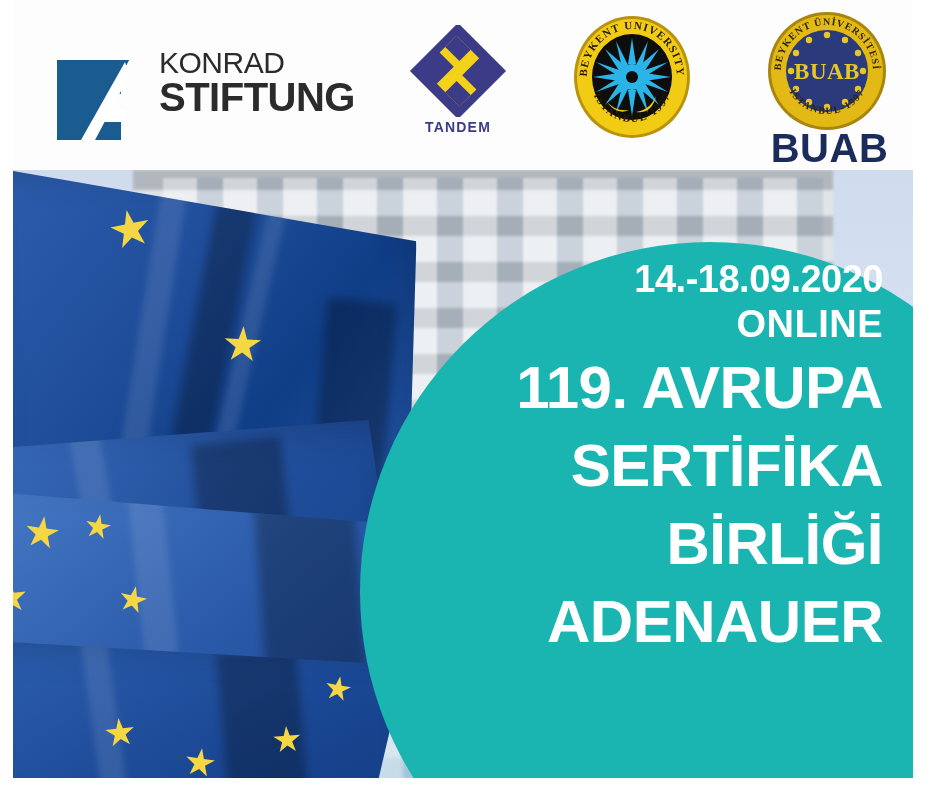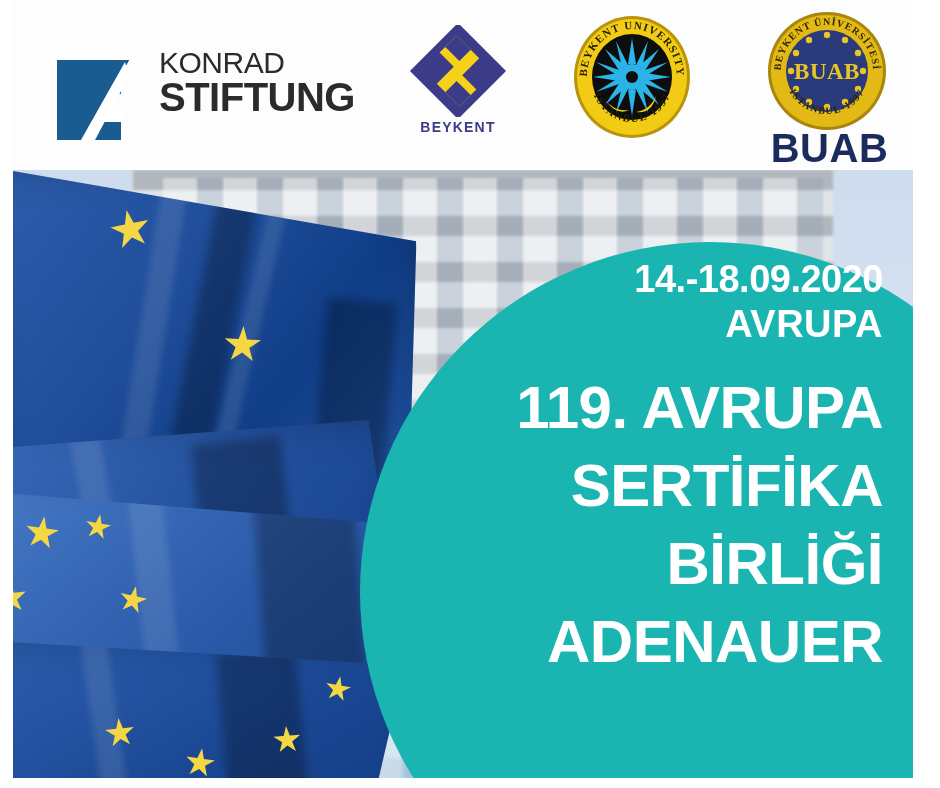--- a/index.html
+++ b/index.html
@@ -273,21 +273,20 @@
     line-height: 1.05;
     white-space: nowrap;
   }
   .online-line {
     font-size: 38px;
     font-weight: 700;
     letter-spacing: 0.5px;
     line-height: 1.3;
   }
   .title-lines {
-    margin-top: 20px;
   }
   .title-line {
     font-size: 60px;
     font-weight: 700;
     letter-spacing: -0.5px;
     line-height: 1.30;
     white-space: nowrap;
   }
 
   
@@ -338,21 +337,21 @@
 
     <div class="tandem-logo">
       <svg class="tandem-mark" viewBox="0 0 104 92">
         <g transform="rotate(45 52 46)">
           <rect x="18" y="12" width="68" height="68" fill="#3b3b87"></rect>
           <path d="M26 22 H58 V46 H78 V70 H46 V46 H26 Z" fill="#f5d21a"></path>
           <path d="M26 22 H46 V38 H26 Z" fill="#3b3b87"></path>
           <path d="M58 54 H78 V70 H58 Z" fill="#3b3b87"></path>
         </g>
       </svg>
-      <div class="tandem-word">BEYKENT</div>
+      <div class="tandem-word">TANDEM</div>
     </div>
 
     <div class="beykent-logo">
       <svg viewBox="0 0 122 126" width="122" height="126">
         <defs>
           <path id="bkTop" d="M 16,63 A 45,48 0 0 1 106,63" fill="none"></path>
           <path id="bkBot" d="M 19,63 A 42,45 0 0 0 103,63" fill="none"></path>
         </defs>
         <ellipse cx="61" cy="63" rx="58" ry="61" fill="#b8940e"></ellipse>
         <ellipse cx="61" cy="63" rx="55" ry="58" fill="#f2cb14"></ellipse>
@@ -470,21 +469,21 @@
       <div class="star" style="left:132px; top:78px;  width:30px; height:30px; transform:rotate(-6deg);"></div>
       <div class="star" style="left:212px; top:108px; width:30px; height:30px; transform:rotate(8deg);"></div>
       <div class="star" style="left:300px; top:86px;  width:28px; height:28px; transform:rotate(-4deg);"></div>
       <div class="star" style="left:352px; top:36px;  width:26px; height:26px; transform:rotate(10deg);"></div>
     </div>
 
     <div class="teal-circle"></div>
 
     <div class="text-block">
       <div class="date-line">14.-18.09.2020</div>
-      <div class="online-line">AVRUPA</div>
+      <div class="online-line">ONLINE</div>
       <div class="title-lines">
         <div class="title-line">119. AVRUPA</div>
         <div class="title-line">SERTİFİKA</div>
         <div class="title-line">BİRLİĞİ</div>
         <div class="title-line">ADENAUER</div>
       </div>
     </div>
   </div>
 
   <div class="right-gutter"></div>

